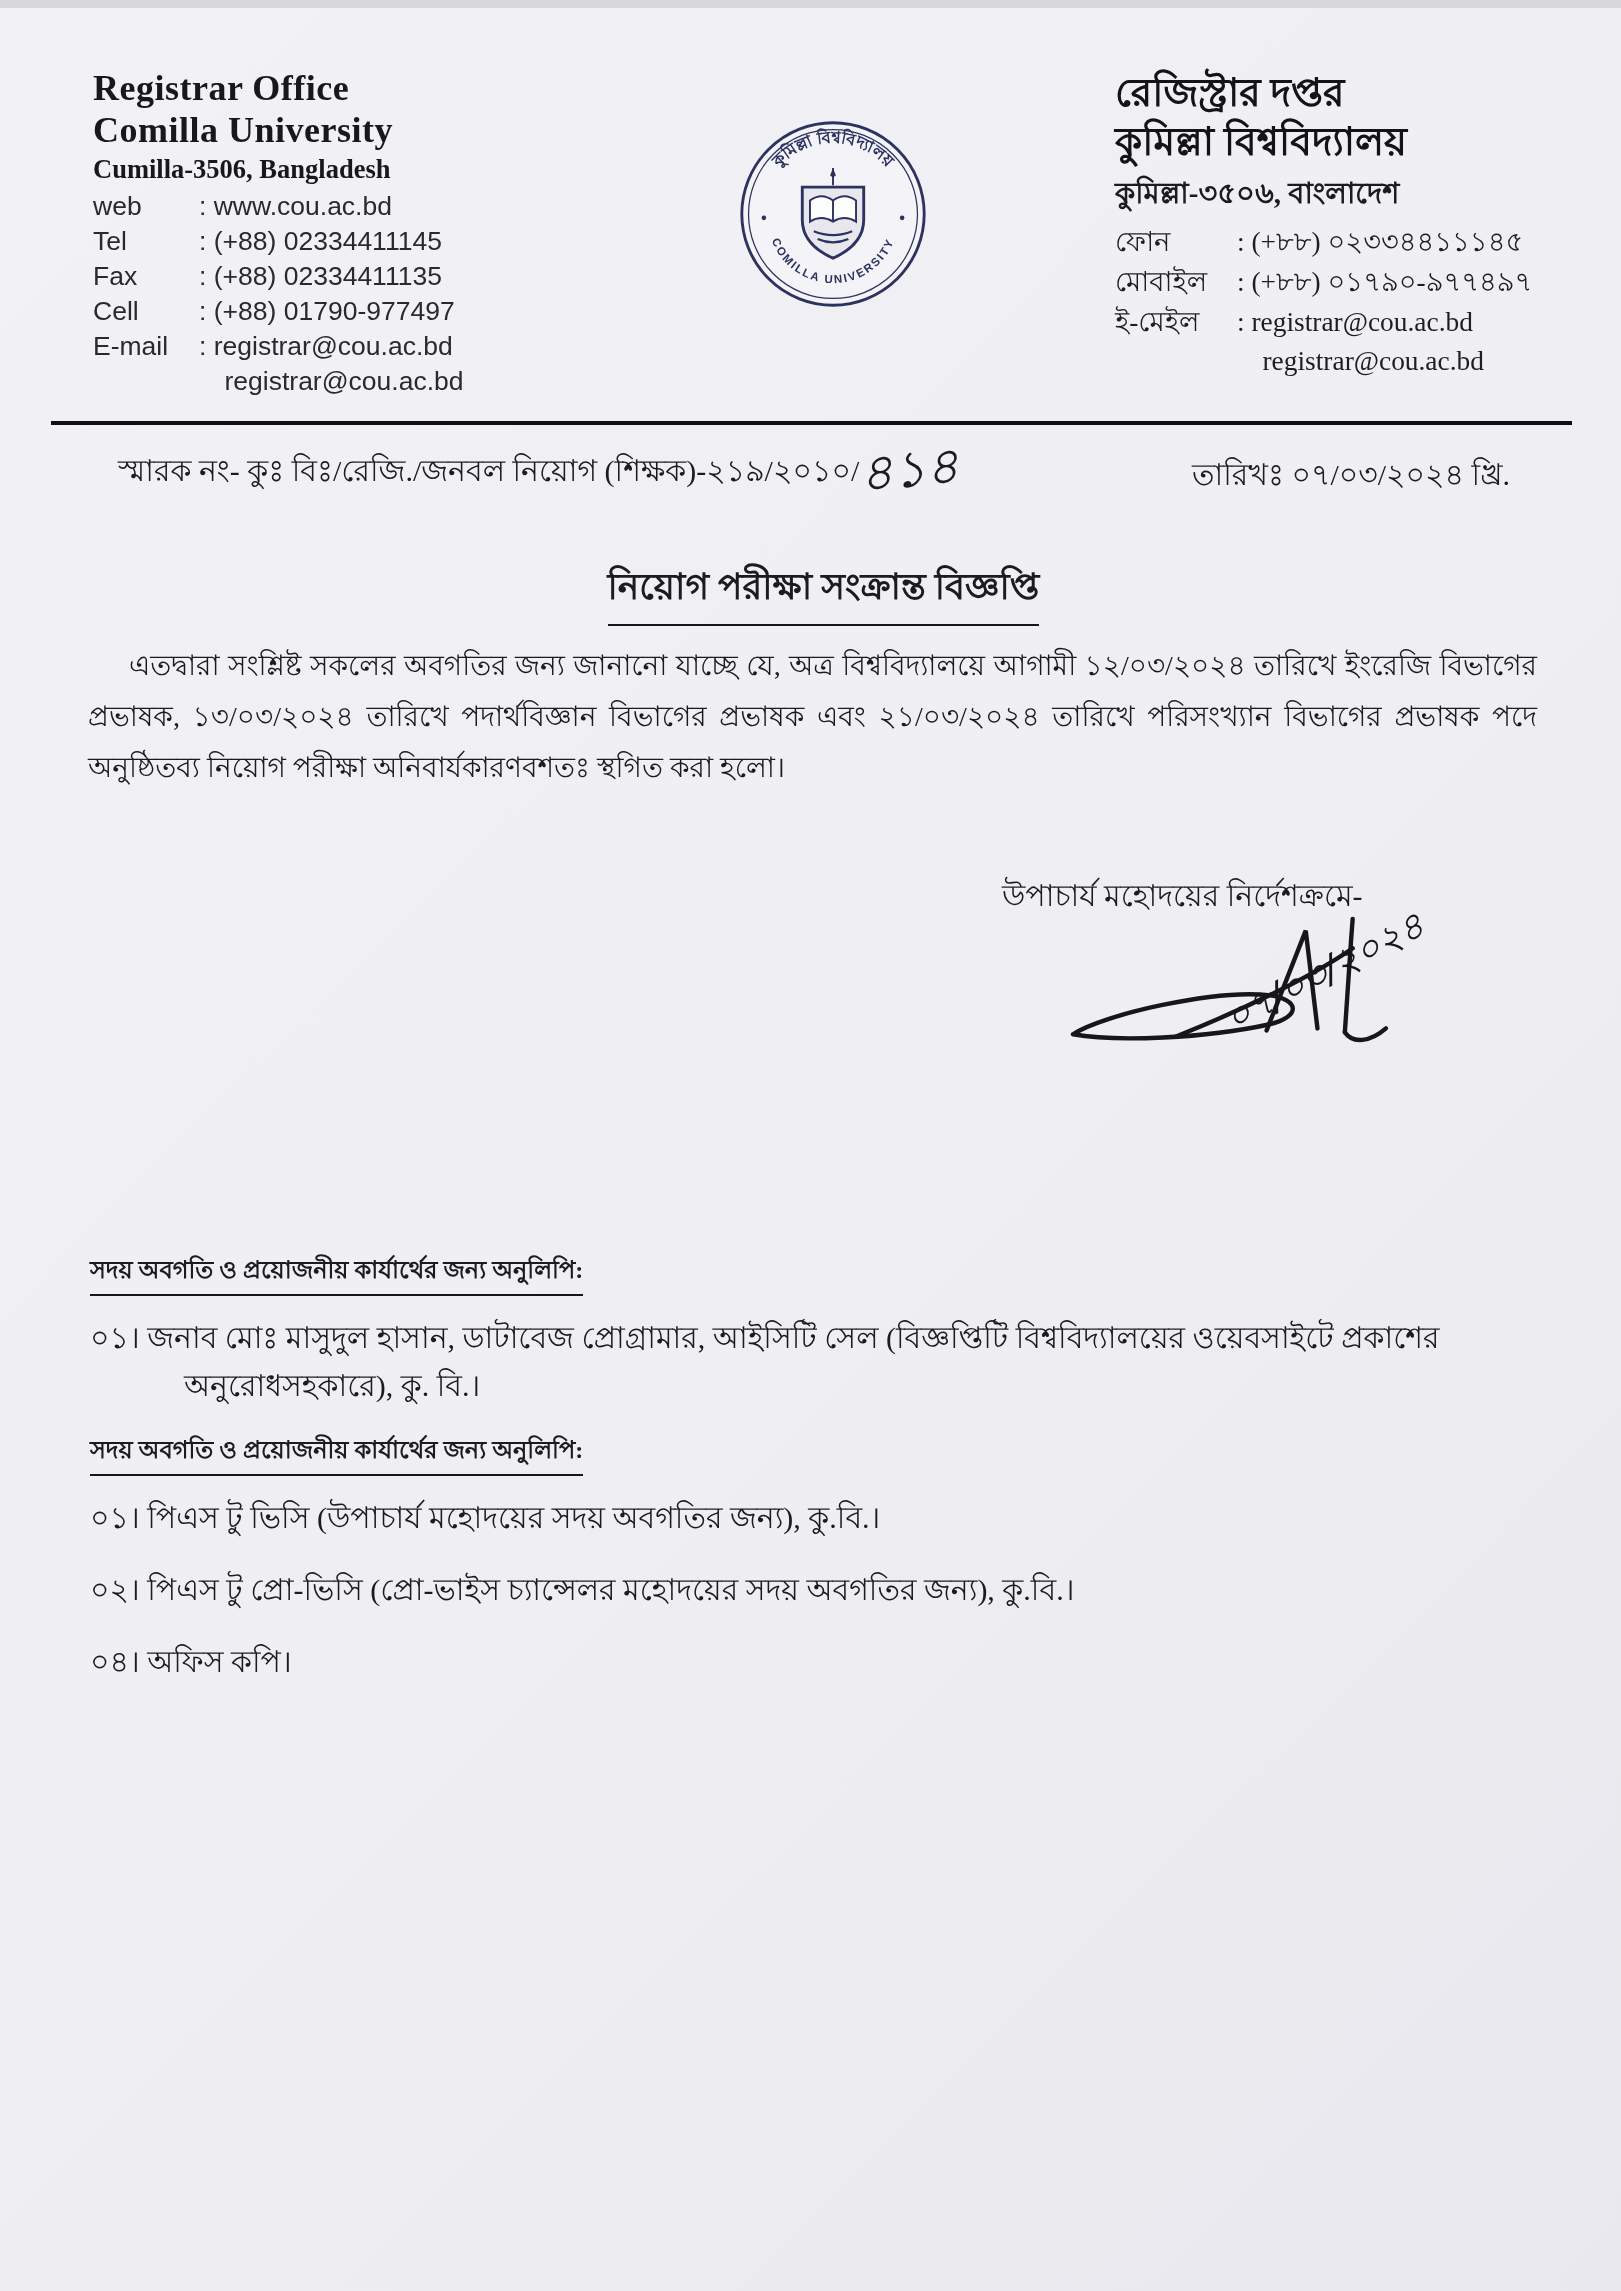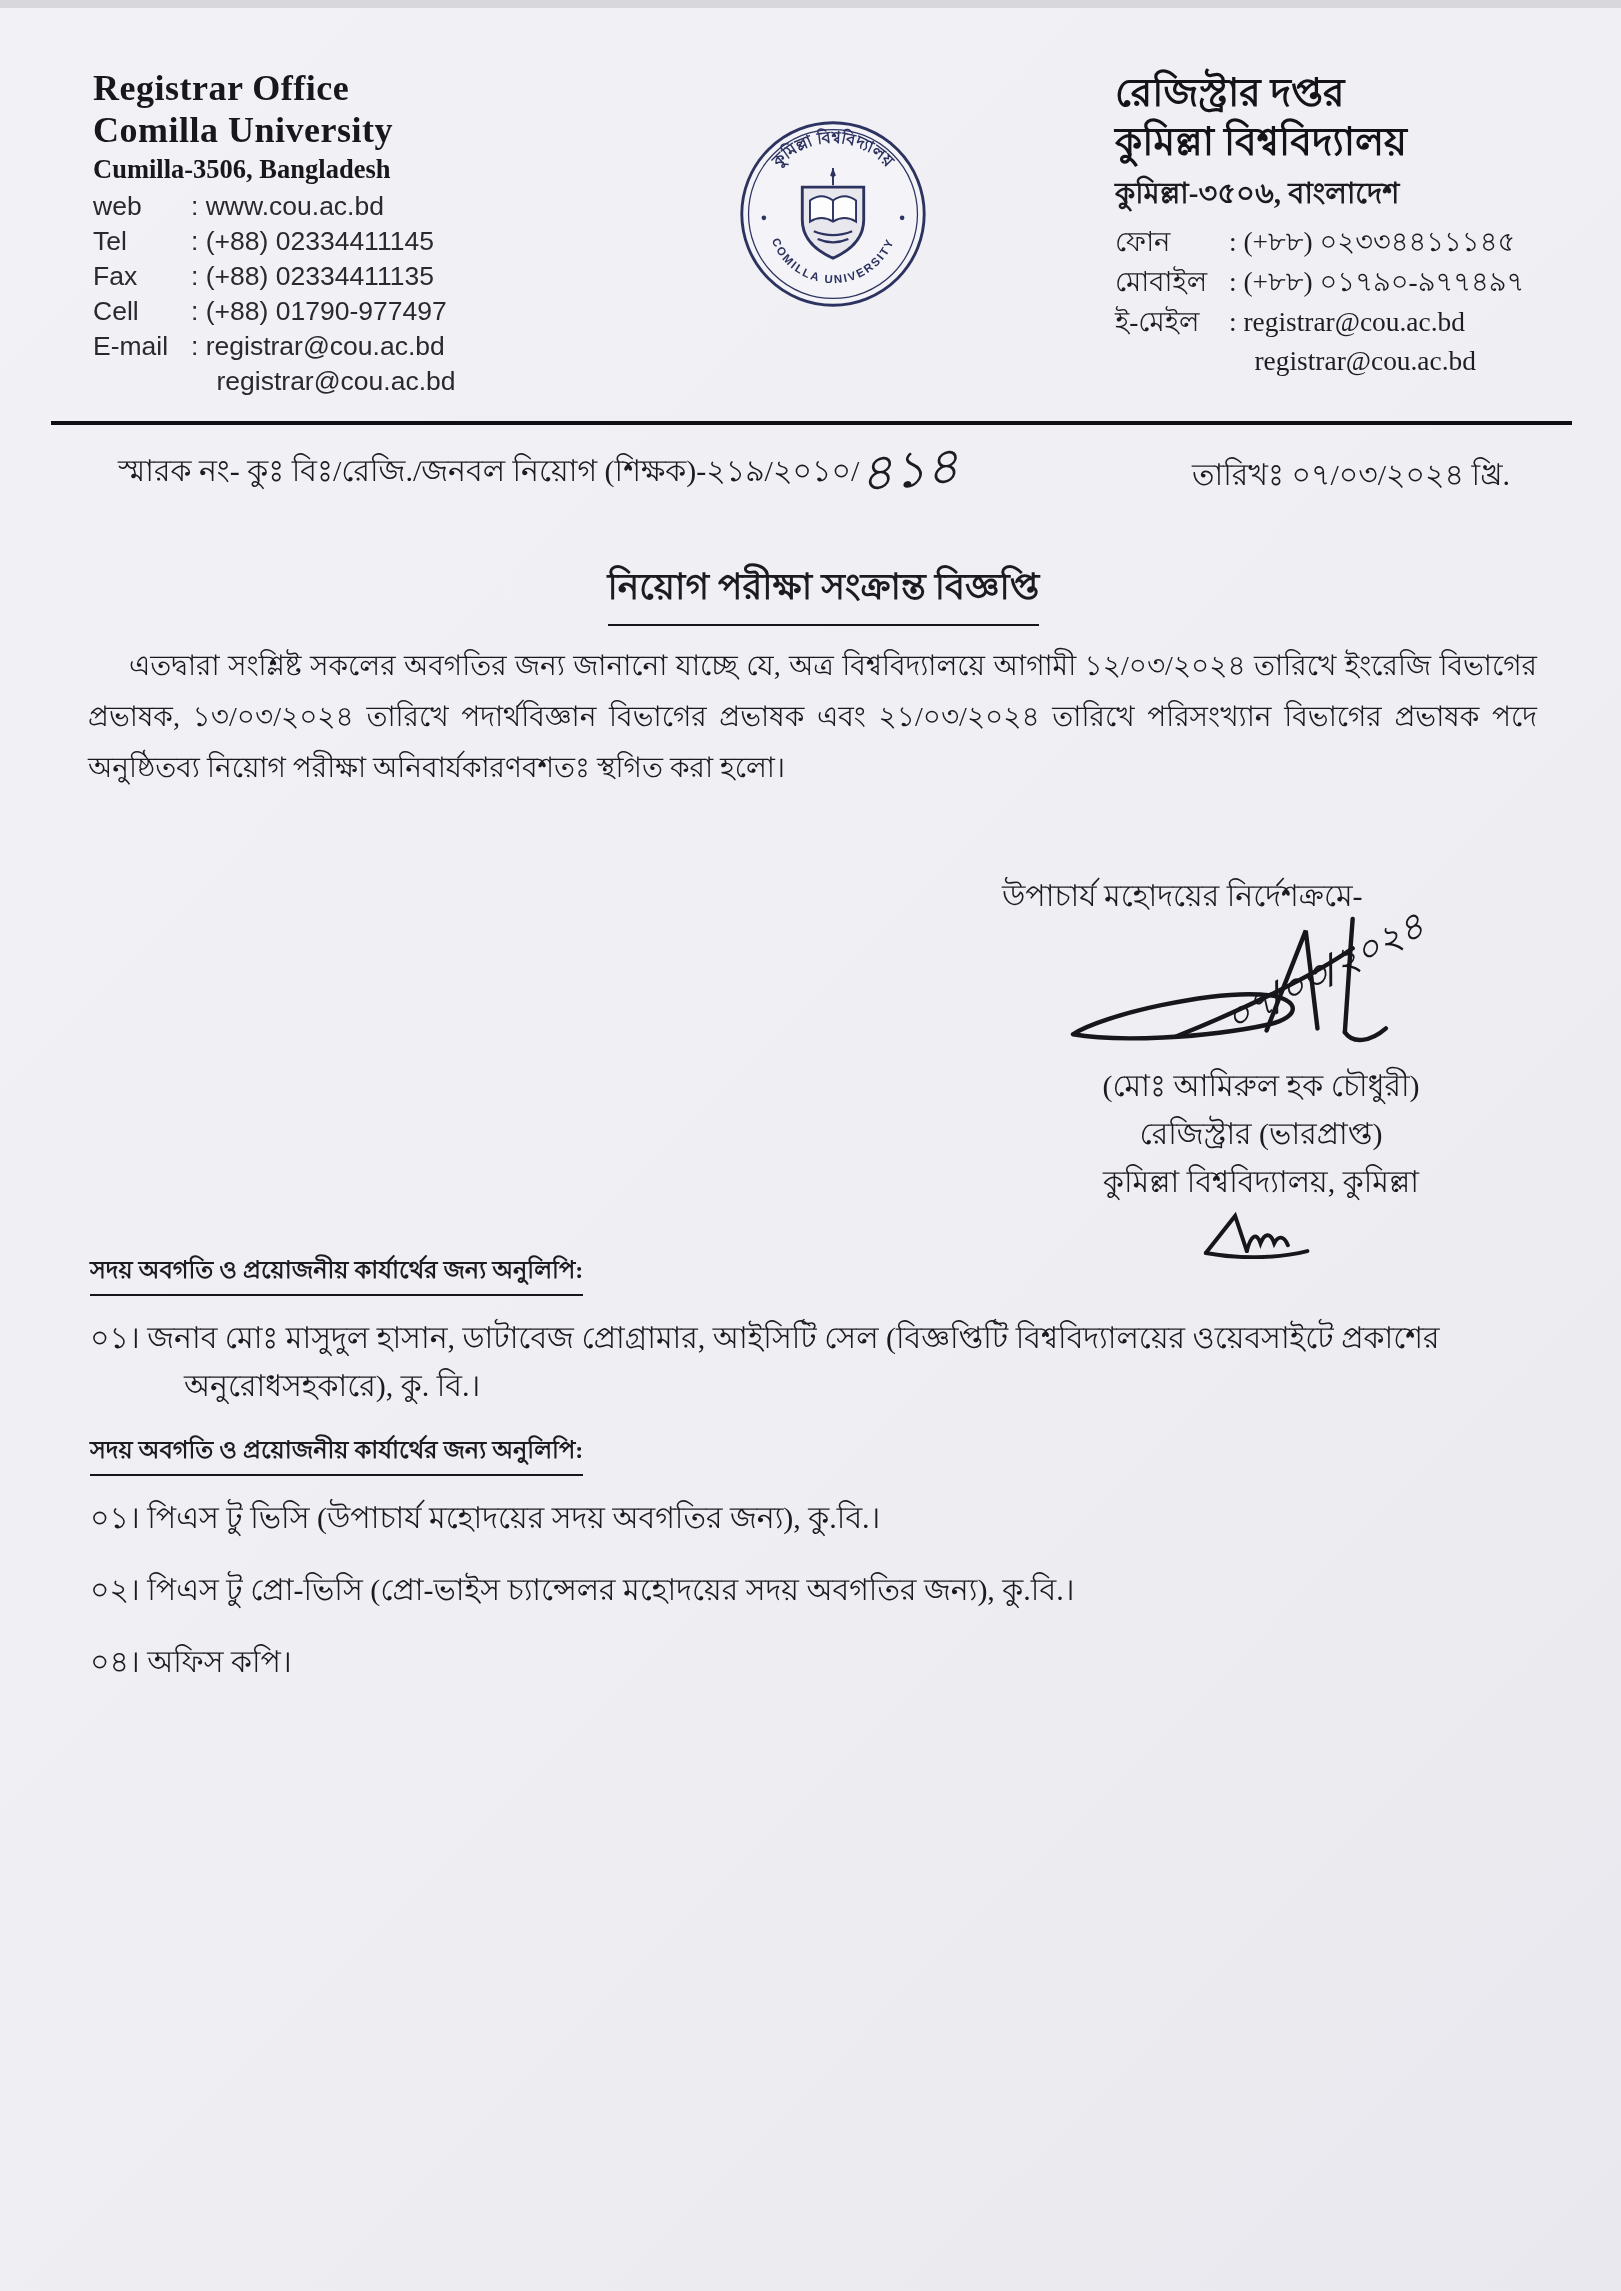--- a/index.html
+++ b/index.html
@@ -10,21 +10,21 @@
     background:linear-gradient(135deg,#f2f1f5 0%,#efeef2 55%,#e9e8ee 100%);
     color:#1c1c20;
     font-family:"Liberation Serif", serif;
     overflow:hidden;
   }
   
   .header-left{position:absolute;left:93px;top:59px;width:461px;}
   .hl-office,.hl-univ{font-weight:bold;font-size:36px;line-height:1.18;letter-spacing:0.5px;color:#17171c;}
   .hl-addr{font-weight:bold;font-size:26.5px;margin-top:2px;color:#17171c;}
   .contact-table{margin-top:3.9px;font-family:"Liberation Sans", sans-serif;font-size:26.5px;line-height:1.32;color:#2a2a2e;}
-  .crow{display:flex;}
+  .crow{display:flex;gap:8px;}
   .clabel{width:98px;flex:0 0 98px;}
   .cvalue{white-space:nowrap;}
   .cvalue.indent2{padding-left:25.5px;}
   .header-right{position:absolute;left:1115px;top:61px;width:470px;}
   .hr-office,.hr-univ{font-weight:600;font-size:39px;line-height:1.25;color:#141418;}
   .hr-addr{font-size:29px;font-weight:600;margin-top:3.9px;}
   .contact-table.bn{font-family:Liberation Serif, serif;font-size:27.4px;line-height:1.45;color:#1d1d22;}
   .contact-table.bn .clabel{width:114px;flex:0 0 114px;}
   .seal{position:absolute;left:737px;top:110px;width:192px;height:192px;}
   
@@ -160,32 +160,20 @@
     <g fill="none" stroke="#17171b" stroke-width="4.5" stroke-linecap="round">
       <path d="M14,122 C44,102 158,76 214,82 C246,86 248,104 214,112 C150,126 58,130 14,122"></path>
       <path d="M120,124 C190,96 260,62 300,34"></path>
       <path d="M212,118 L252,16 L264,116"></path>
       <path d="M300,4 C297,44 294,86 292,120"></path>
       <path d="M292,120 C300,132 318,130 334,116"></path>
     </g>
   </svg>
   <div class="sig-date">০৭/০৩/২০২৪</div>
 
-  <div class="sign-block">
-    <div>(মোঃ আমিরুল হক চৌধুরী)</div>
-    <div>রেজিস্ট্রার (ভারপ্রাপ্ত)</div>
-    <div>কুমিল্লা বিশ্ববিদ্যালয়, কুমিল্লা</div>
-    <svg class="scribble" viewBox="0 0 130 52" aria-hidden="true">
-      <g fill="none" stroke="#17171b" stroke-width="4" stroke-linecap="round">
-        <path d="M8,46 L38,8 L50,44"></path>
-        <path d="M50,44 C54,28 60,24 64,36 C68,26 74,24 78,36 C82,28 88,28 92,38"></path>
-        <path d="M8,46 C40,52 80,52 112,44"></path>
-      </g>
-    </svg>
-  </div>
 
   <div class="copy-section-1">
     <span class="copy-heading">সদয় অবগতি ও প্রয়োজনীয় কার্যার্থের জন্য অনুলিপি:</span>
     <div class="copy-item">০১। জনাব মোঃ মাসুদুল হাসান, ডাটাবেজ প্রোগ্রামার, আইসিটি সেল (বিজ্ঞপ্তিটি বিশ্ববিদ্যালয়ের ওয়েবসাইটে প্রকাশের অনুরোধসহকারে), কু. বি.।</div>
   </div>
 
   <div class="copy-section-2">
     <span class="copy-heading">সদয় অবগতি ও প্রয়োজনীয় কার্যার্থের জন্য অনুলিপি:</span>
     <div class="copy-item">০১। পিএস টু ভিসি (উপাচার্য মহোদয়ের সদয় অবগতির জন্য), কু.বি.।</div>
     <div class="copy-item">০২। পিএস টু প্রো-ভিসি (প্রো-ভাইস চ্যান্সেলর মহোদয়ের সদয় অবগতির জন্য), কু.বি.।</div>

